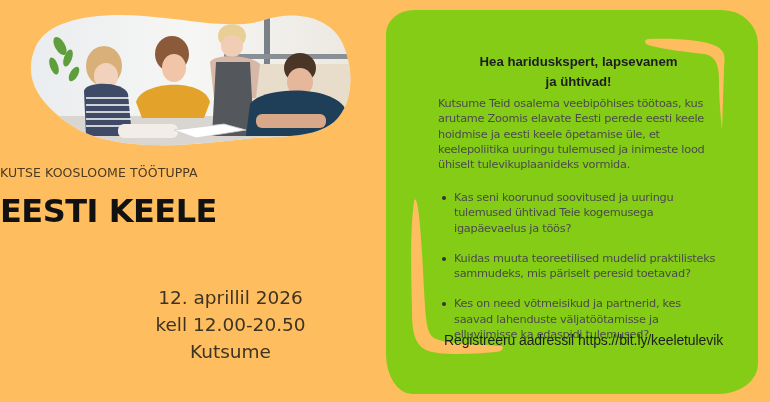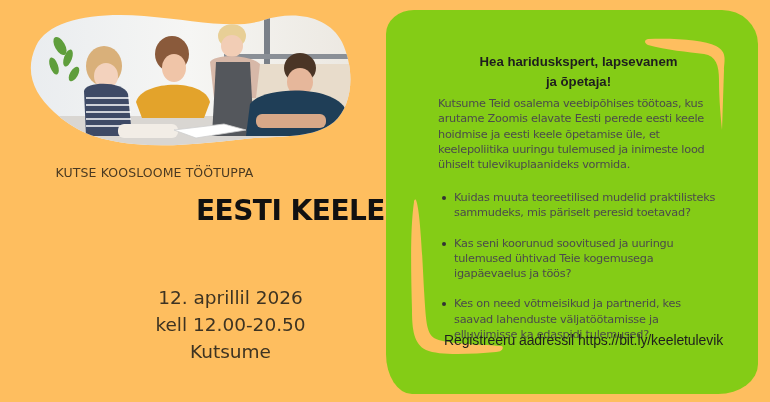--- a/index.html
+++ b/index.html
@@ -11,27 +11,27 @@
     }
     .left {
       position: absolute; left: 0; top: 0; width: 385px; height: 402px;
     }
     .photo {
       position: absolute; left: 24px; top: 6px; width: 330px; height: 146px;
     }
     .photo svg { width: 100%; height: 100%; display: block; }
     .kicker {
       position: absolute; left: 0; width: 309px; top: 165px;
-      text-align: center; font-size: 12.5px; color: #4a3a22;
+      text-align: left; font-size: 12.5px; color: #4a3a22;
       letter-spacing: 0.1px; font-family: "DejaVu Sans", sans-serif;
       font-weight: normal;
     }
     .title {
       position: absolute; left: 0; width: 385px; top: 190px;
-      text-align: right; font-size: 28px; line-height: 42px;
+      text-align: left; font-size: 32px; line-height: 42px;
       color: #111; font-weight: bold;
       font-family: "DejaVu Sans", sans-serif; letter-spacing: -0.5px;
     }
     .details {
       position: absolute; left: 0; width: 461px; top: 284px;
       text-align: center; font-size: 18.5px; line-height: 27px; color: #3d3322;
       font-family: "DejaVu Sans", sans-serif;
     }
     .card {
       position: absolute; left: 386px; top: 10px; width: 372px; height: 384px;
@@ -147,33 +147,33 @@
 
 <div class="card">
 
   <svg class="bracket" style="left:0;top:0;" width="372" height="384" viewBox="0 0 372 384" xmlns="http://www.w3.org/2000/svg">
     <path d="M262,29 C290,28 318,30 330,36 C342,42 338,52 338,60 L336,120 C335,110 333,90 333,70 C333,55 330,46 318,44 C302,42 280,40 262,35 C258,33 258,30 262,29 Z" fill="#FEBE5F"></path>
     <path d="M30,190 C34,200 36,240 38,280 C40,310 40,322 48,328 C58,334 90,334 116,336 C118,338 116,342 110,342 C86,344 54,346 40,340 C28,334 26,320 26,300 C25,260 24,220 28,192 C28,190 29,189 30,190 Z" fill="#FEBE5F"></path>
   </svg>
 
   <div class="greeting">
     <div>Hea hariduskspert, lapsevanem</div>
-    <div>ja õpetaja!</div>
+    <div>ja ühtivad!</div>
   </div>
 
   <p class="intro">Kutsume Teid osalema veebipõhises töötoas, kus arutame Zoomis elavate Eesti perede eesti keele hoidmise ja eesti keele õpetamise üle, et keelepoliitika uuringu tulemused ja inimeste lood ühiselt tulevikuplaanideks vormida.</p>
 
   <ul class="qlist">
     <li>
       <span class="dot"></span>
-      <span>Kuidas muuta teoreetilised mudelid praktilisteks sammudeks, mis päriselt peresid toetavad?</span>
+      <span>Kas seni koorunud soovitused ja uuringu tulemused ühtivad Teie kogemusega igapäevaelus ja töös?</span>
     </li>
     <li>
       <span class="dot"></span>
-      <span>Kas seni koorunud soovitused ja uuringu tulemused ühtivad Teie kogemusega igapäevaelus ja töös?</span>
+      <span>Kuidas muuta teoreetilised mudelid praktilisteks sammudeks, mis päriselt peresid toetavad?</span>
     </li>
     <li>
       <span class="dot"></span>
       <span>Kes on need võtmeisikud ja partnerid, kes saavad lahenduste väljatöötamisse ja elluviimisse ka edaspidi tulemused?</span>
     </li>
   </ul>
 
   <div class="register">Registreeru aadressil https://bit.ly/keeletulevik</div>
 </div>
 

